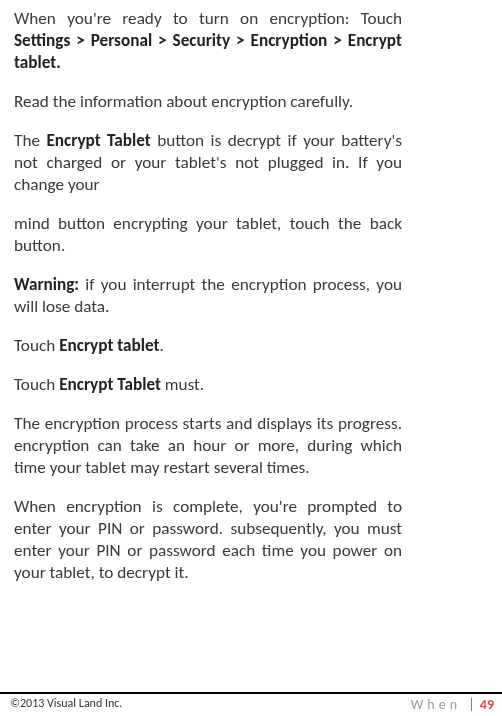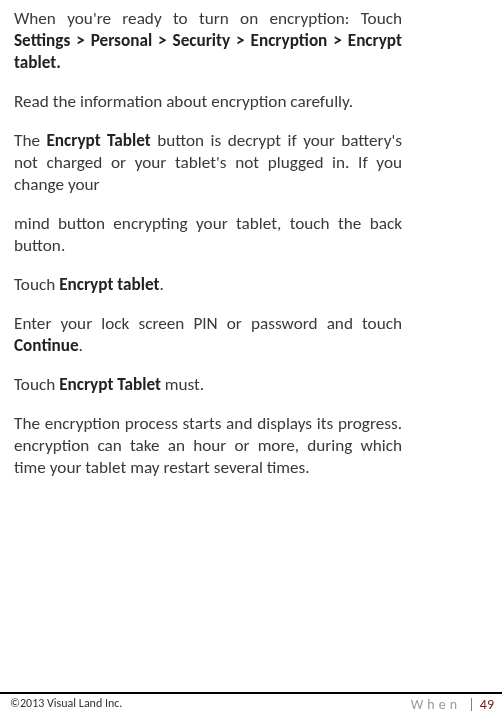--- a/index.html
+++ b/index.html
@@ -54,54 +54,55 @@
     position: absolute;
     right: 8px;
     top: 4px;
     font-size: 14px;
   }
   .footer .page-label {
     letter-spacing: 4px;
     color: #9a9a9a;
   }
   .footer .sep { color: #777; margin: 0 2px 0 4px; }
-  .footer .num { font-weight: 400; color: #7f1d1d; }
+  .footer .num { font-weight: 700; color: #ef4444; }
 </style>
 </head>
 <body>
 
 <div class="page">
 
   <p>
     <span>When you're ready to turn on encryption: Touch </span><b>Settings &gt; Personal &gt; Security &gt; Encryption &gt; Encrypt tablet.</b>
   </p>
 
   <p>Read the information about encryption carefully.</p>
 
   <p>
     <span>The </span><b>Encrypt Tablet</b><span> button is decrypt if your battery's not charged or your tablet's not plugged in. If you change your</span>
   </p>
 
   <p>mind button encrypting your tablet, touch the back button.</p>
 
+  <p>
+    <b>Warning:</b><span> if you interrupt the encryption process, you will lose data.</span>
+  </p>
 
   <p>
     <span>Touch </span><b>Encrypt tablet</b><span>.</span>
   </p>
 
-  <p>
-    <span>Enter your lock screen PIN or password and touch </span><b>Continue</b><span>.</span>
-  </p>
 
   <p>
     <span>Touch </span><b>Encrypt Tablet</b><span> must.</span>
   </p>
 
   <p>The encryption process starts and displays its progress. encryption can take an hour or more, during which time your tablet may restart several times.</p>
 
+  <p class="last">When encryption is complete, you're prompted to enter your PIN or password. subsequently, you must enter your PIN or password each time you power on your tablet, to decrypt it.</p>
 
   <div class="footer">
     <div class="bar"></div>
     <div class="left">©2013 Visual Land Inc.</div>
     <div class="right">
       <span class="page-label">When</span>
       <span class="sep">|</span>
       <span class="num">49</span>
     </div>
   </div>

